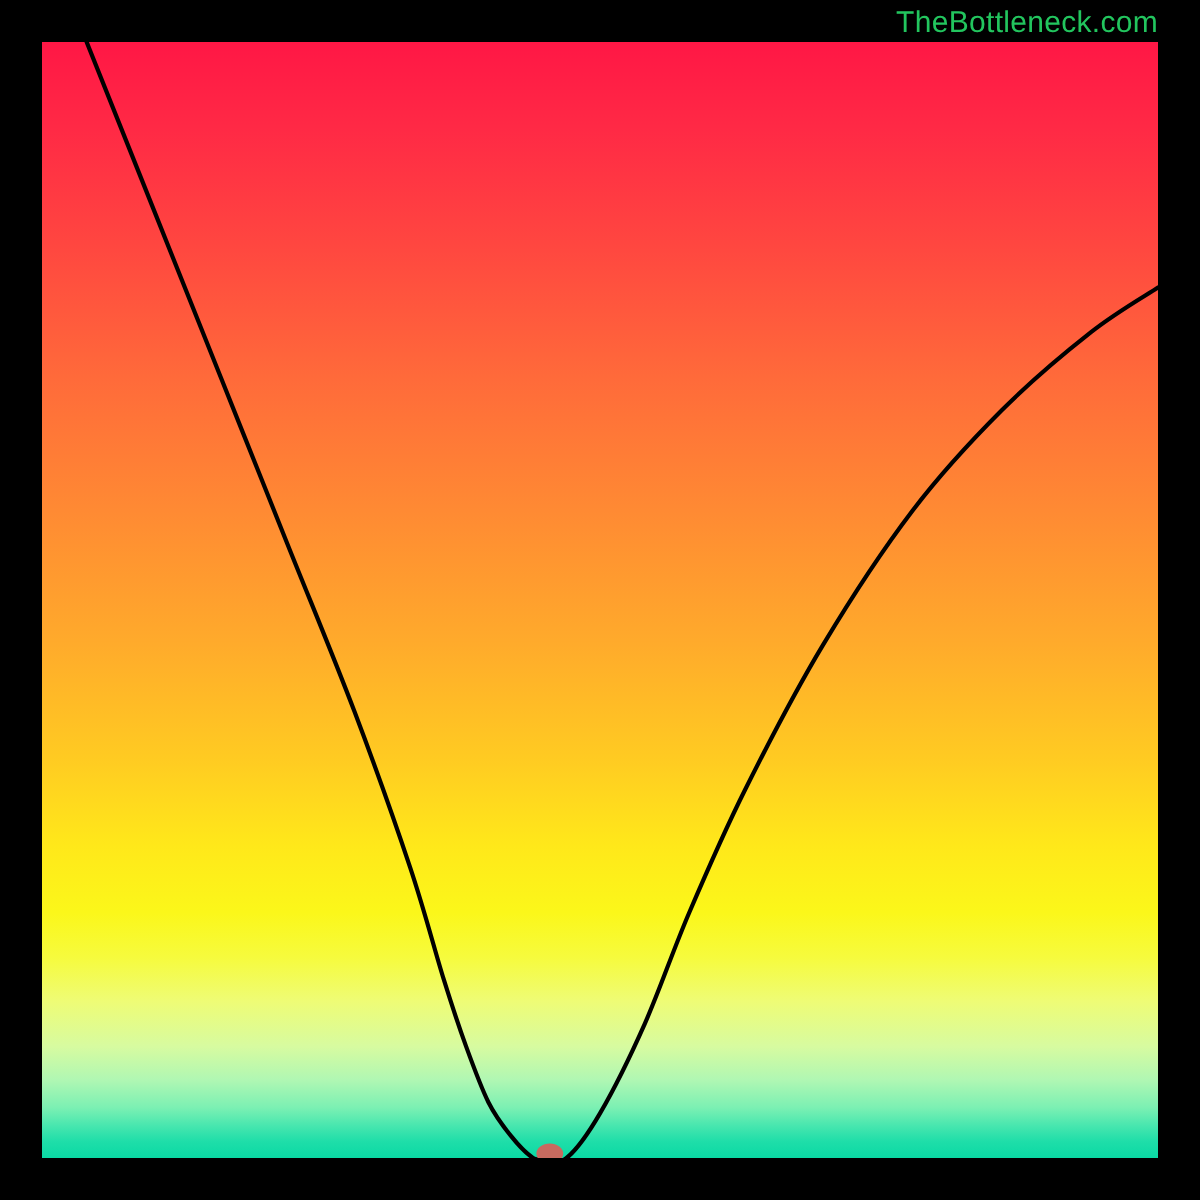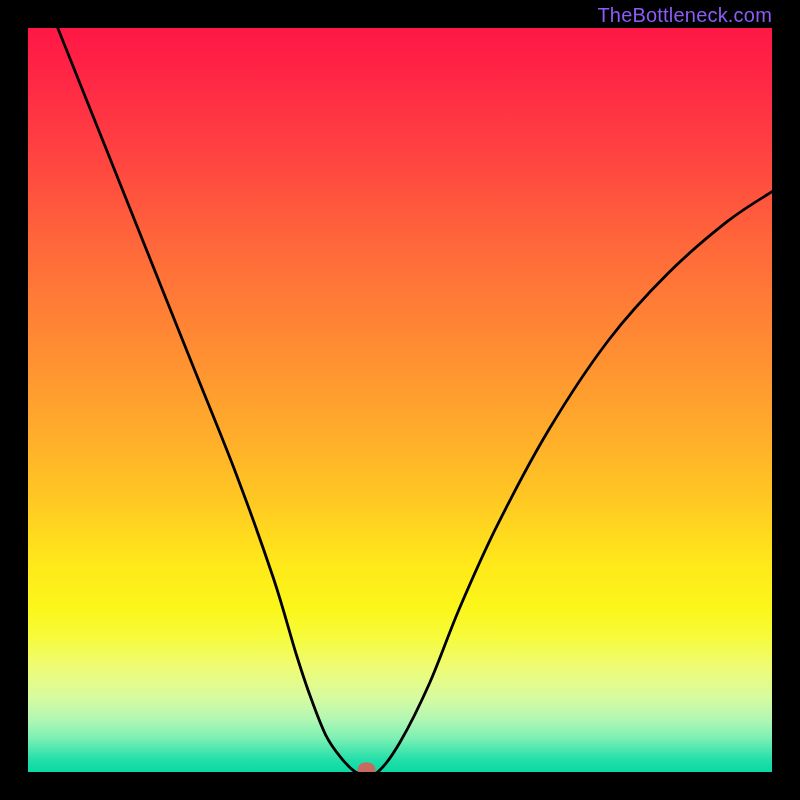--- a/index.html
+++ b/index.html
@@ -61,21 +61,21 @@
     width: 100%;
     height: 100%;
   }
   .marker {
     fill: #c76a5f;
   }
   .watermark {
     position: absolute;
     top: 4px;
     right: 28px;
-    color: #8b5cf6;
+    color: #22c55e;
     font-size: 20px;
     font-weight: 500;
     letter-spacing: 0.2px;
   }
 </style>
 </head>
 <body>
 
 <div class="frame">
   <div class="plot-area">

